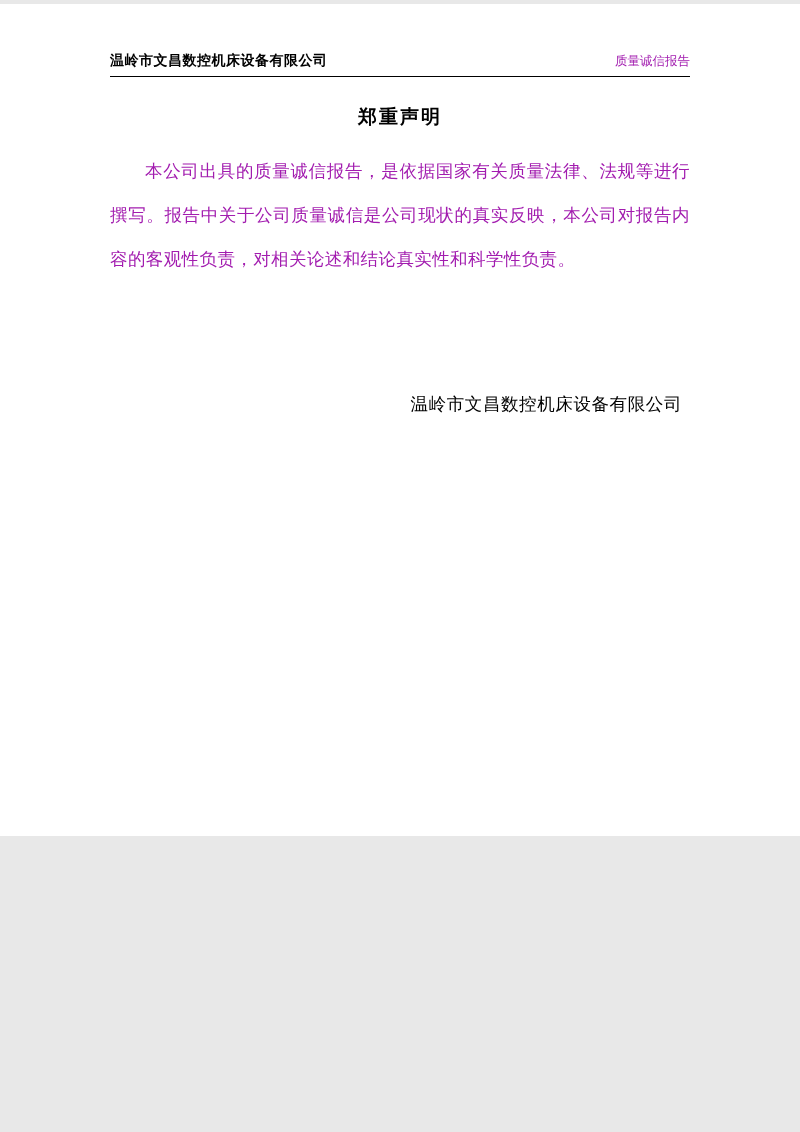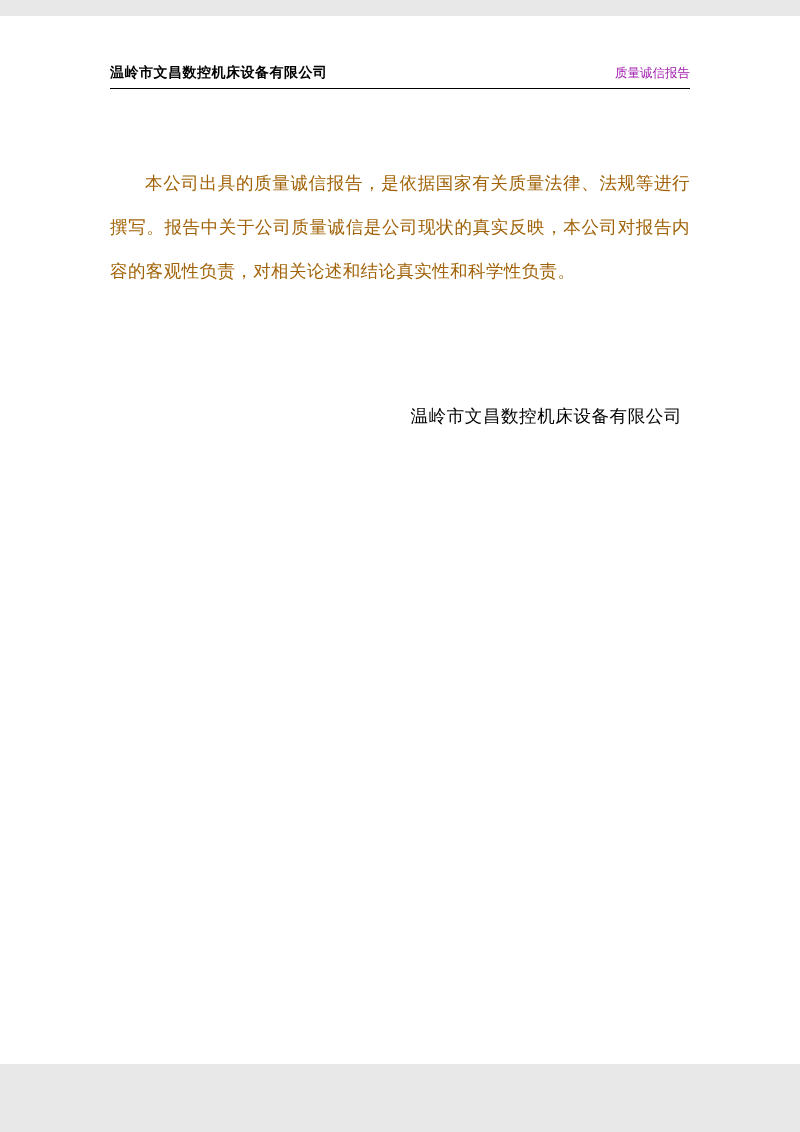--- a/index.html
+++ b/index.html
@@ -3,22 +3,22 @@
 <meta charset="utf-8">
 <style>
   html, body {
     margin: 0;
     padding: 0;
     background: #e8e8e8;
   }
   .page {
     position: relative;
     width: 800px;
-    height: 1048px;
-    margin: 16px auto;
+    height: 832px;
+    margin: 4px auto;
     background: #ffffff;
     box-sizing: border-box;
     font-family: "Liberation Serif", serif;
     overflow: hidden;
   }
   .header {
     position: absolute;
     left: 110px;
     right: 110px;
     top: 48px;
@@ -55,21 +55,21 @@
     color: #000000;
   }
   .body-text {
     position: absolute;
     left: 110px;
     right: 110px;
     top: 145px;
     font-family: "Liberation Serif", serif;
     font-size: 17.5px;
     line-height: 44px;
-    color: #a16207;
+    color: #a21caf;
     text-align: justify;
     text-justify: inter-ideograph;
     text-indent: 2em;
     letter-spacing: 0.4px;
   }
   .signature {
     position: absolute;
     right: 118px;
     top: 388px;
     font-family: "Liberation Serif", serif;
@@ -82,18 +82,19 @@
 </head>
 <body>
 
 <div class="page">
 
   <div class="header">
     <div class="header-left">温岭市文昌数控机床设备有限公司</div>
     <div class="header-right">质量诚信报告</div>
   </div>
 
+  <div class="doc-title">郑重声明</div>
 
   <div class="body-text">本公司出具的质量诚信报告，是依据国家有关质量法律、法规等进行撰写。报告中关于公司质量诚信是公司现状的真实反映，本公司对报告内容的客观性负责，对相关论述和结论真实性和科学性负责。</div>
 
   <div class="signature">温岭市文昌数控机床设备有限公司</div>
 
 </div>
 
 </body></html>

